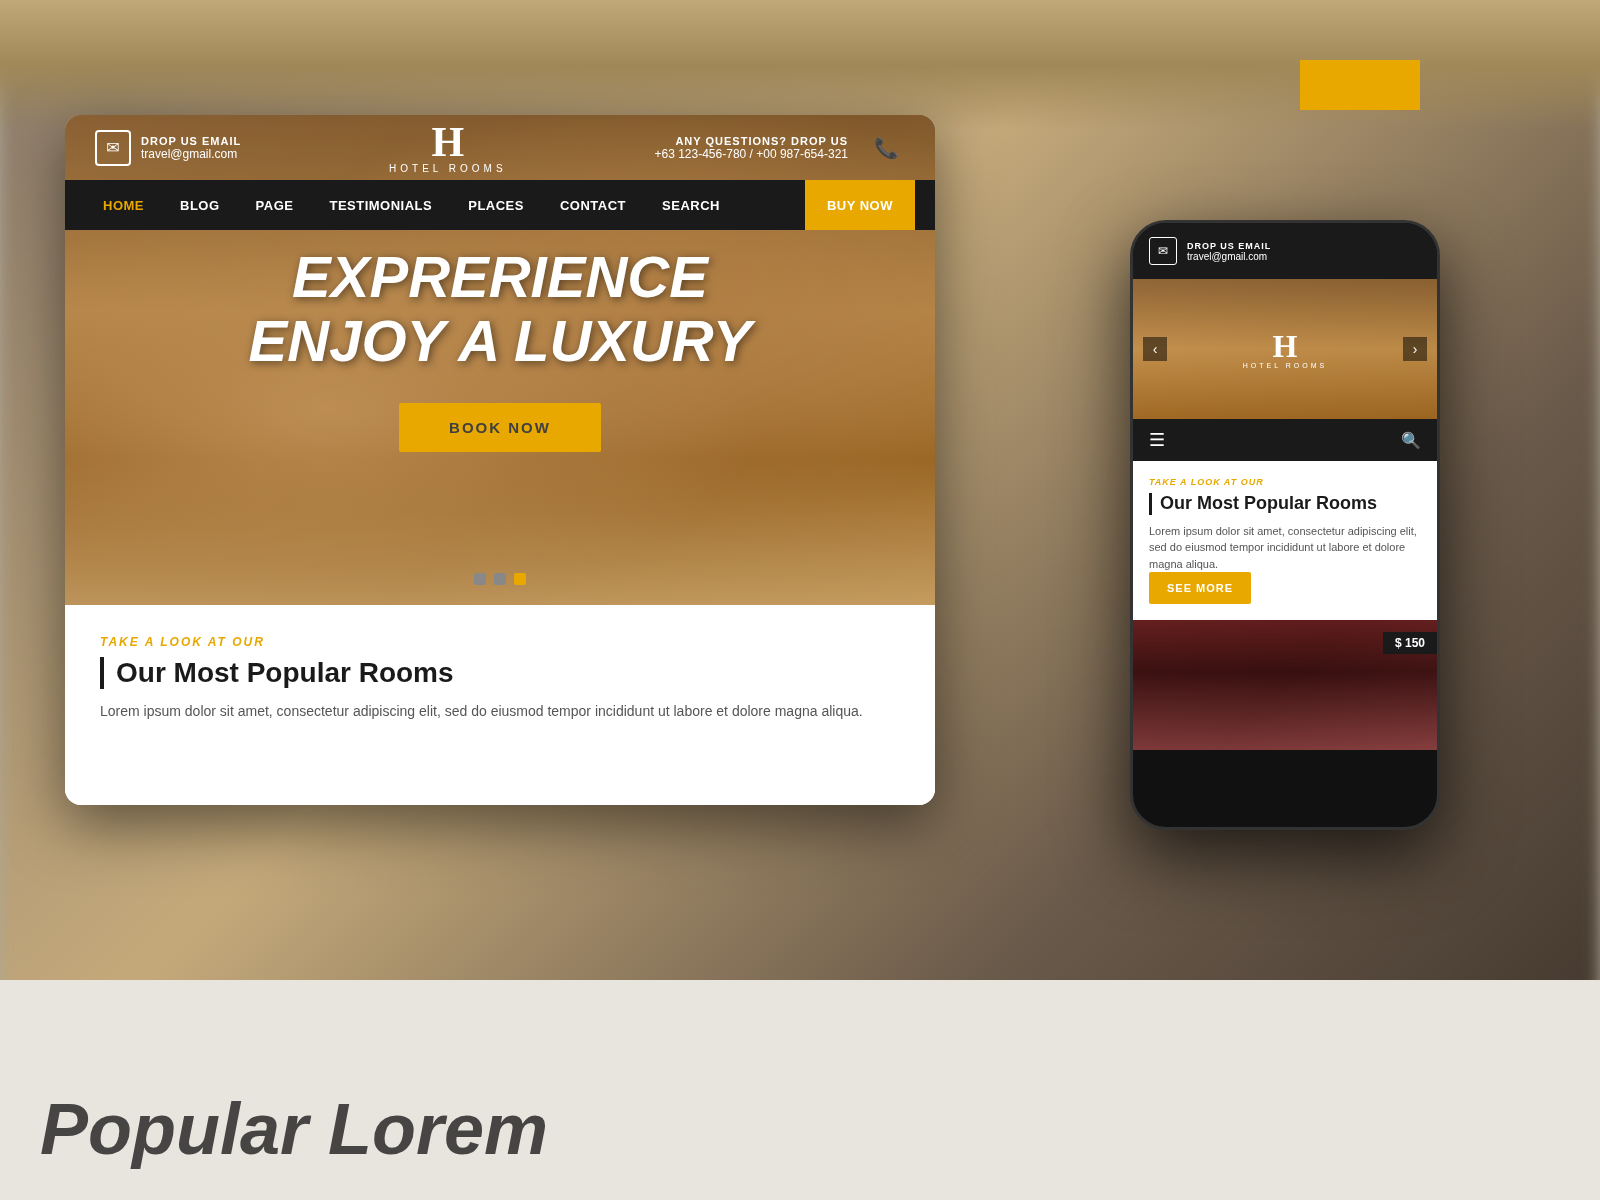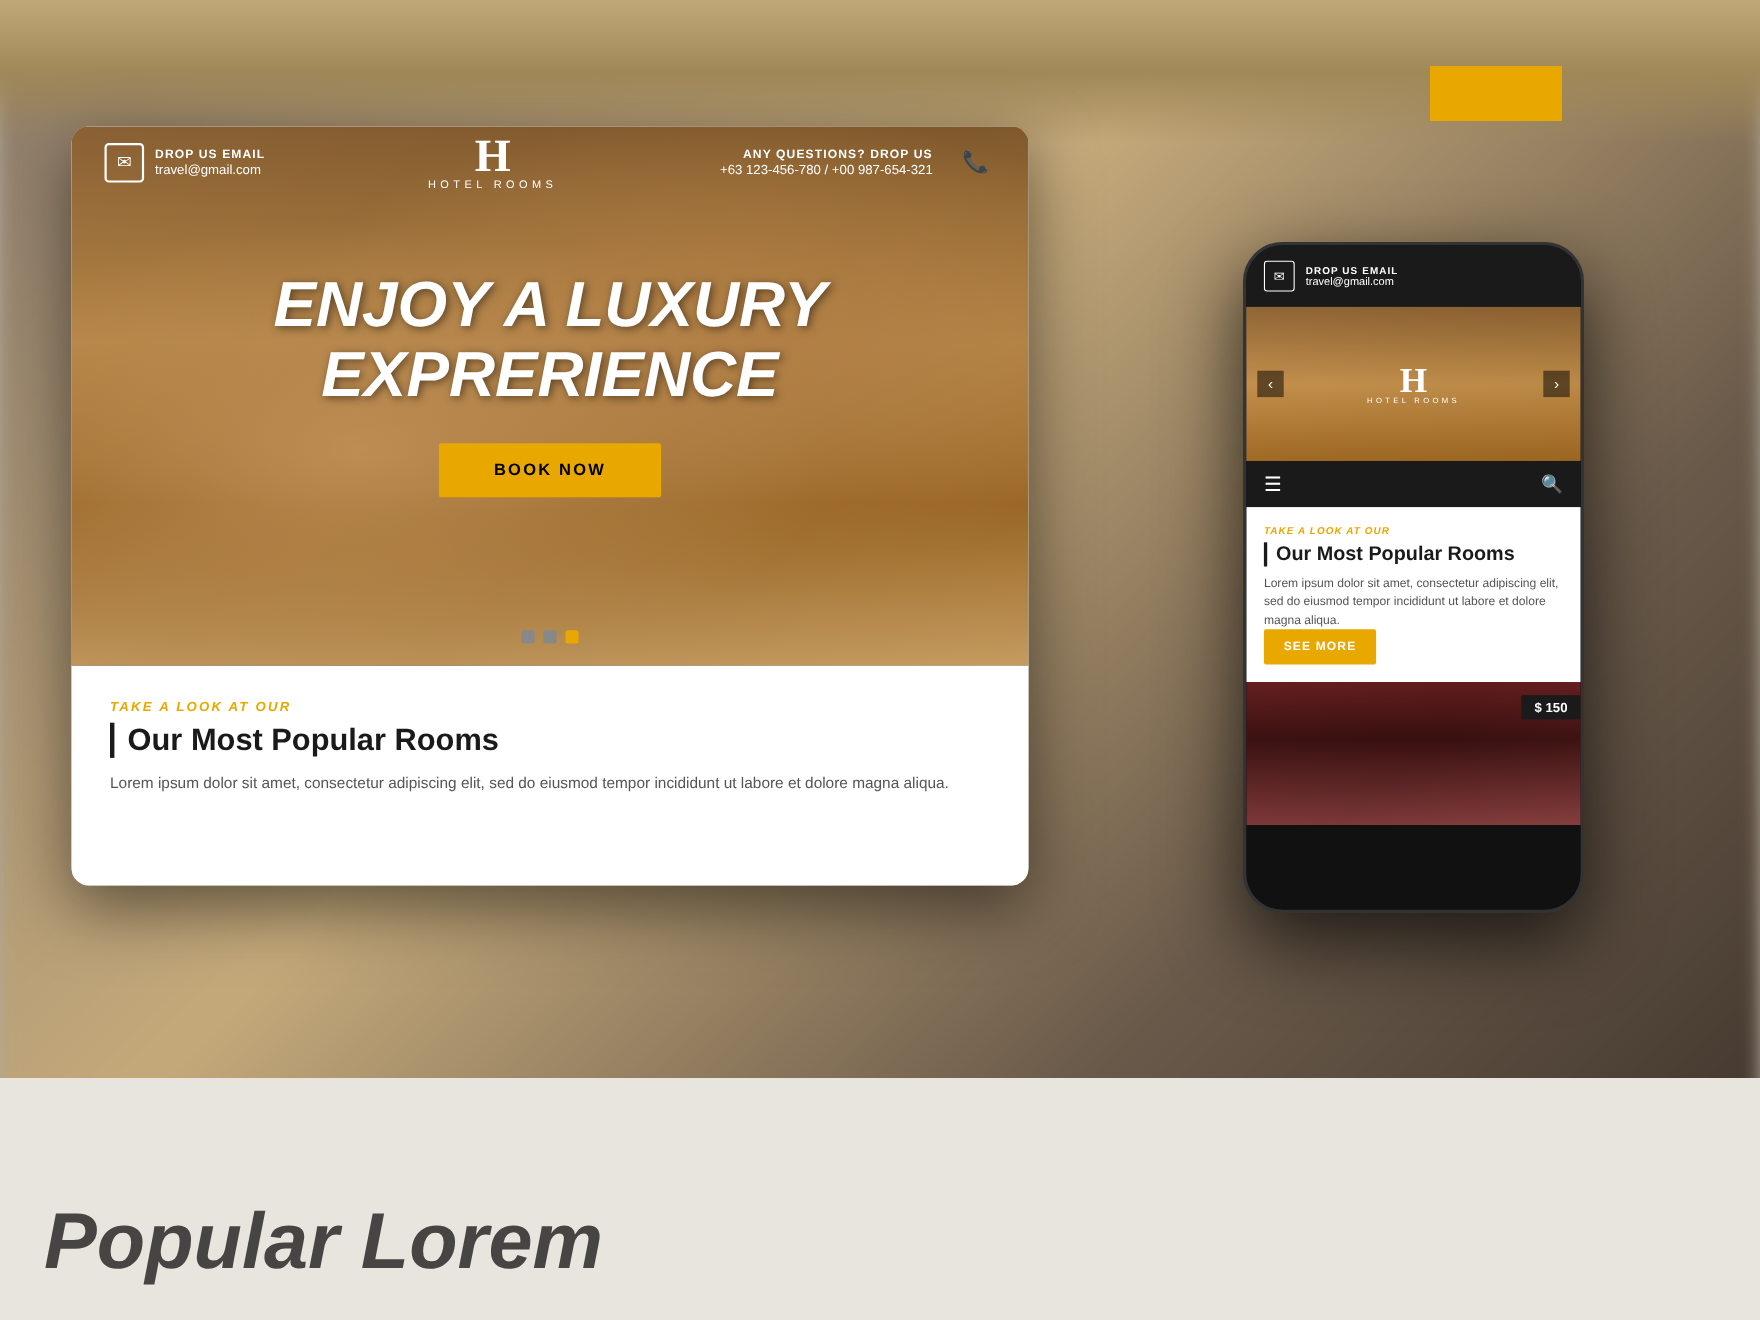--- a/index.html
+++ b/index.html
@@ -253,21 +253,21 @@
       text-transform: uppercase;
       line-height: 1.1;
       text-shadow: 2px 2px 8px rgba(0,0,0,0.5);
       font-style: italic;
     }
 
     .book-btn {
       display: inline-block;
       margin-top: 30px;
       background: #e8a800;
-      color: #000000;
+      color: #404040;
       padding: 16px 50px;
       font-size: 15px;
       font-weight: 700;
       text-transform: uppercase;
       letter-spacing: 2px;
       cursor: pointer;
       border-radius: 2px;
     }
 
     
@@ -583,25 +583,35 @@
 
       <div class="phone-section">
         <div class="phone-text-block">
           <span class="phone-label">ANY QUESTIONS? DROP US</span>
           <span class="phone-value">+63 123-456-780 / +00 987-654-321</span>
         </div>
         <div class="phone-icon">📞</div>
       </div>
     </div>
 
+    <div class="nav-bar">
+      <div class="nav-item active">HOME</div>
+      <div class="nav-item">BLOG</div>
+      <div class="nav-item">PAGE</div>
+      <div class="nav-item">TESTIMONIALS</div>
+      <div class="nav-item">PLACES</div>
+      <div class="nav-item">CONTACT</div>
+      <div class="nav-item">SEARCH</div>
+      <div class="nav-buy">BUY NOW</div>
+    </div>
 
     <div class="hero-content">
       <div class="hero-title">
+        <div>EXPRERIENCE</div>
         <div>ENJOY A LUXURY</div>
-        <div>EXPRERIENCE</div>
       </div>
       <div class="book-btn">BOOK NOW</div>
     </div>
 
     <div class="slider-dots">
       <div class="dot"></div>
       <div class="dot"></div>
       <div class="dot active"></div>
     </div>
   </div>

